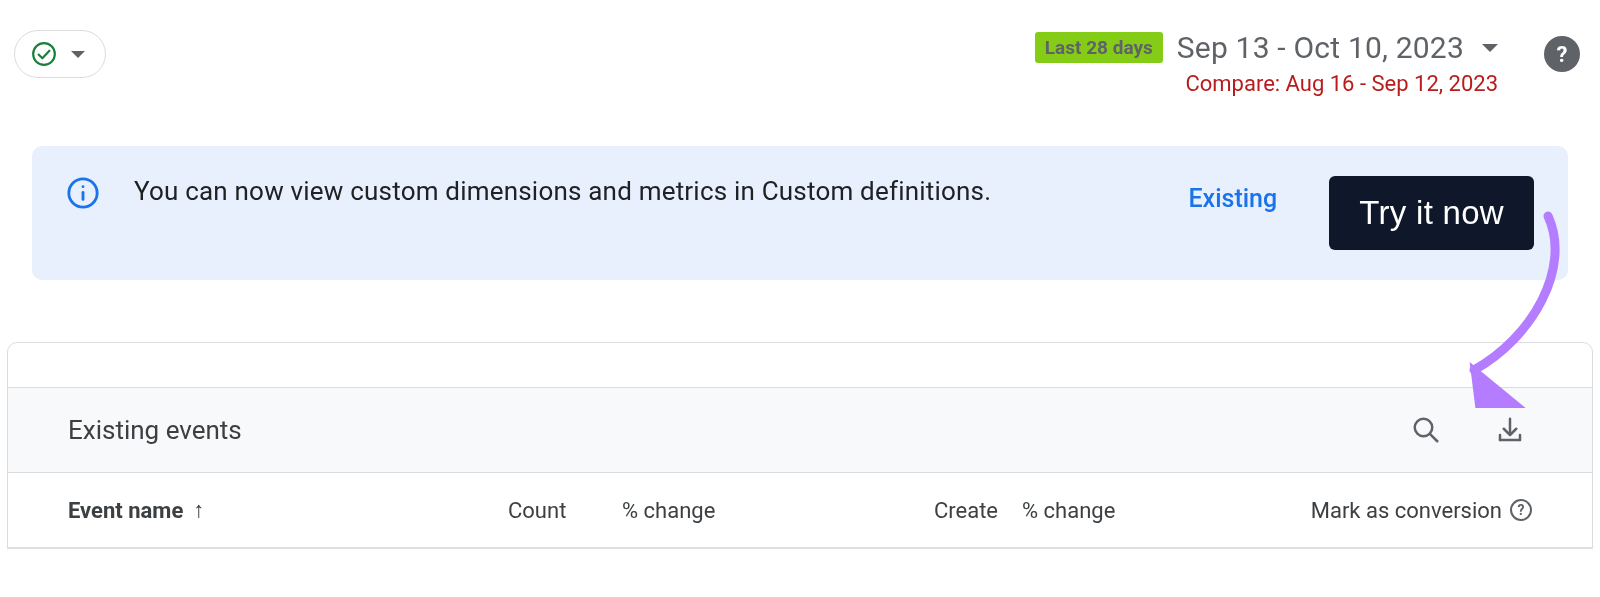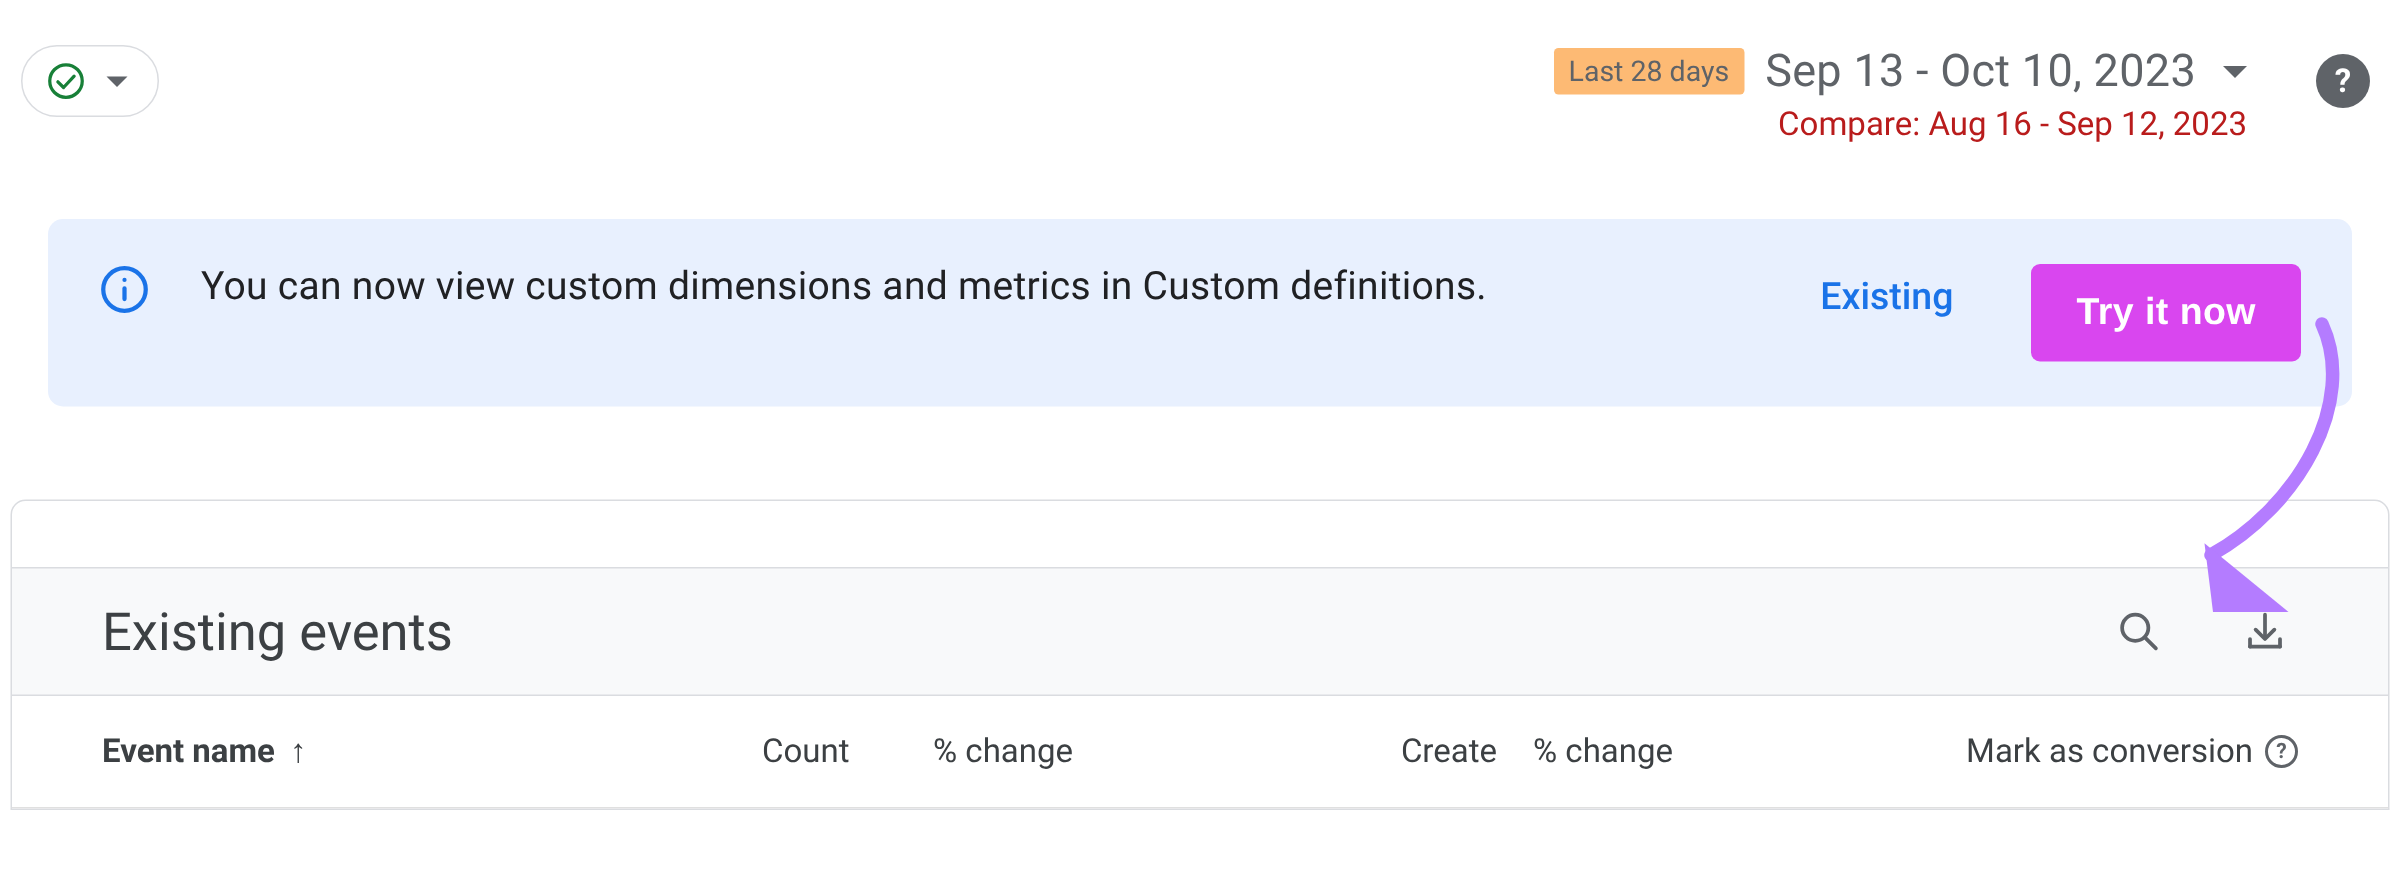--- a/index.html
+++ b/index.html
@@ -50,25 +50,26 @@
     flex-direction: column;
     align-items: flex-end;
     gap: 6px;
   }
   .date-row {
     display: inline-flex;
     align-items: center;
     gap: 14px;
   }
   .date-badge {
-    background: #fdba74;
+    background: #84cc16;
     color: #5f6368;
     font-size: 19px;
     padding: 4px 10px;
     border-radius: 3px;
+    font-weight: bold;
   }
   .date-range {
     color: #5f6368;
     font-size: 30px;
     font-weight: 400;
     letter-spacing: 0.2px;
   }
   .date-caret {
     width: 0; height: 0;
     border-left: 8px solid transparent;
@@ -116,26 +117,26 @@
     letter-spacing: 0.2px;
   }
   .dismiss-link {
     color: #1a73e8;
     font-size: 25px;
     font-weight: 500;
     cursor: pointer;
     padding: 8px 18px;
   }
   .btn-primary {
-    background: #d946ef;
+    background: #0f172a;
     color: #fff;
     border: none;
     border-radius: 6px;
-    font-size: 25px;
-    font-weight: 700;
+    font-size: 33px;
+    font-weight: 400;
     padding: 18px 30px;
     cursor: pointer;
     letter-spacing: 0.3px;
   }
 
   .card {
     margin: 62px 7px 0 7px;
     border: 1px solid #dadce0;
     border-radius: 10px 10px 0 0;
     background: #fff;
@@ -149,21 +150,21 @@
   }
   .card-subhead {
     background: #f8f9fa;
     border-top: 1px solid #dadce0;
     border-bottom: 1px solid #dadce0;
     display: flex;
     align-items: center;
     padding: 20px 60px 20px 60px;
   }
   .card-subhead-title {
-    font-size: 35px;
+    font-size: 26px;
     color: #3c4043;
     flex: 1 1 auto;
   }
   .icon-btn {
     width: 44px; height: 44px;
     display: flex;
     align-items: center;
     justify-content: center;
     cursor: pointer;
     color: #5f6368;

